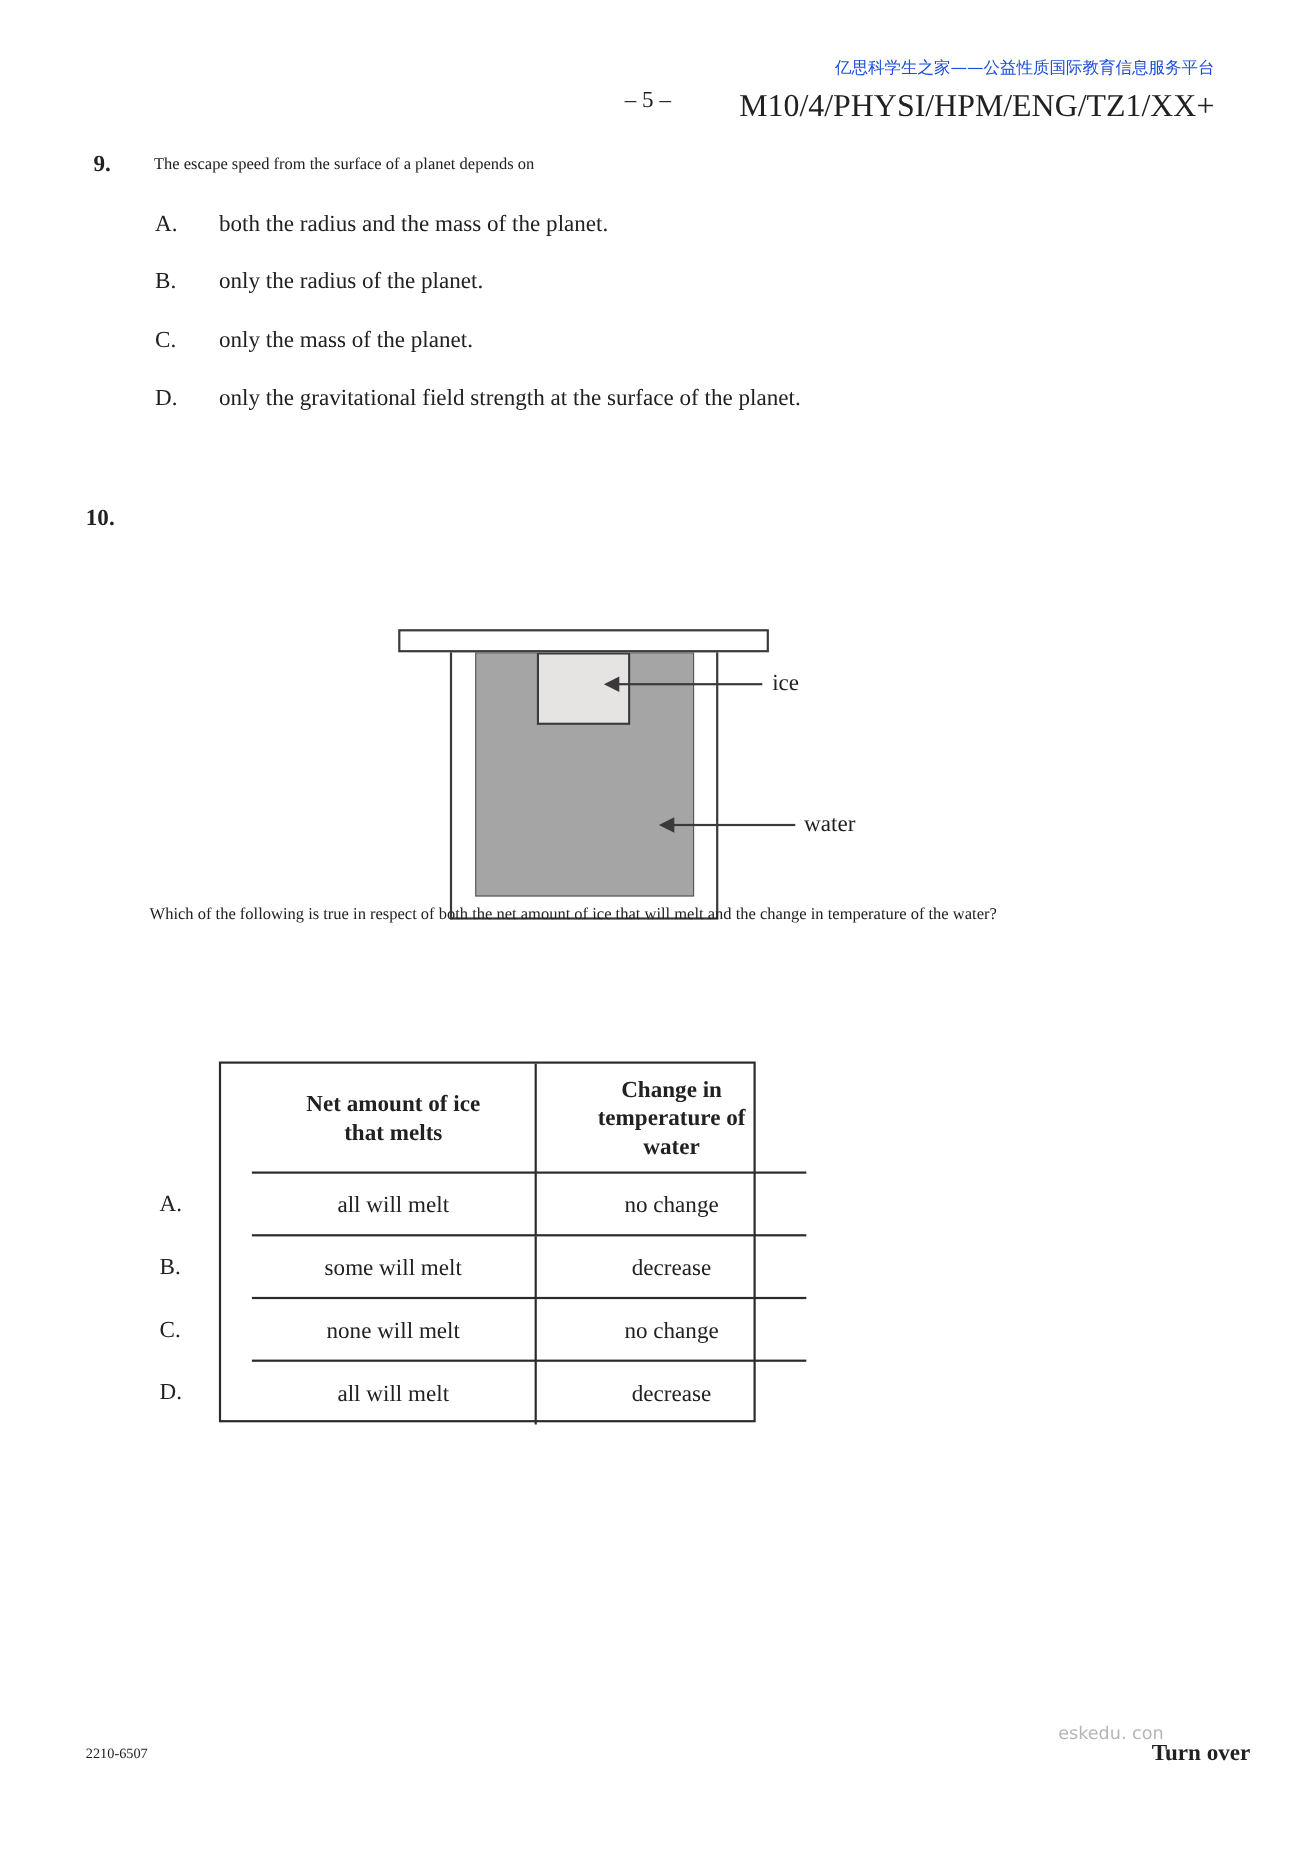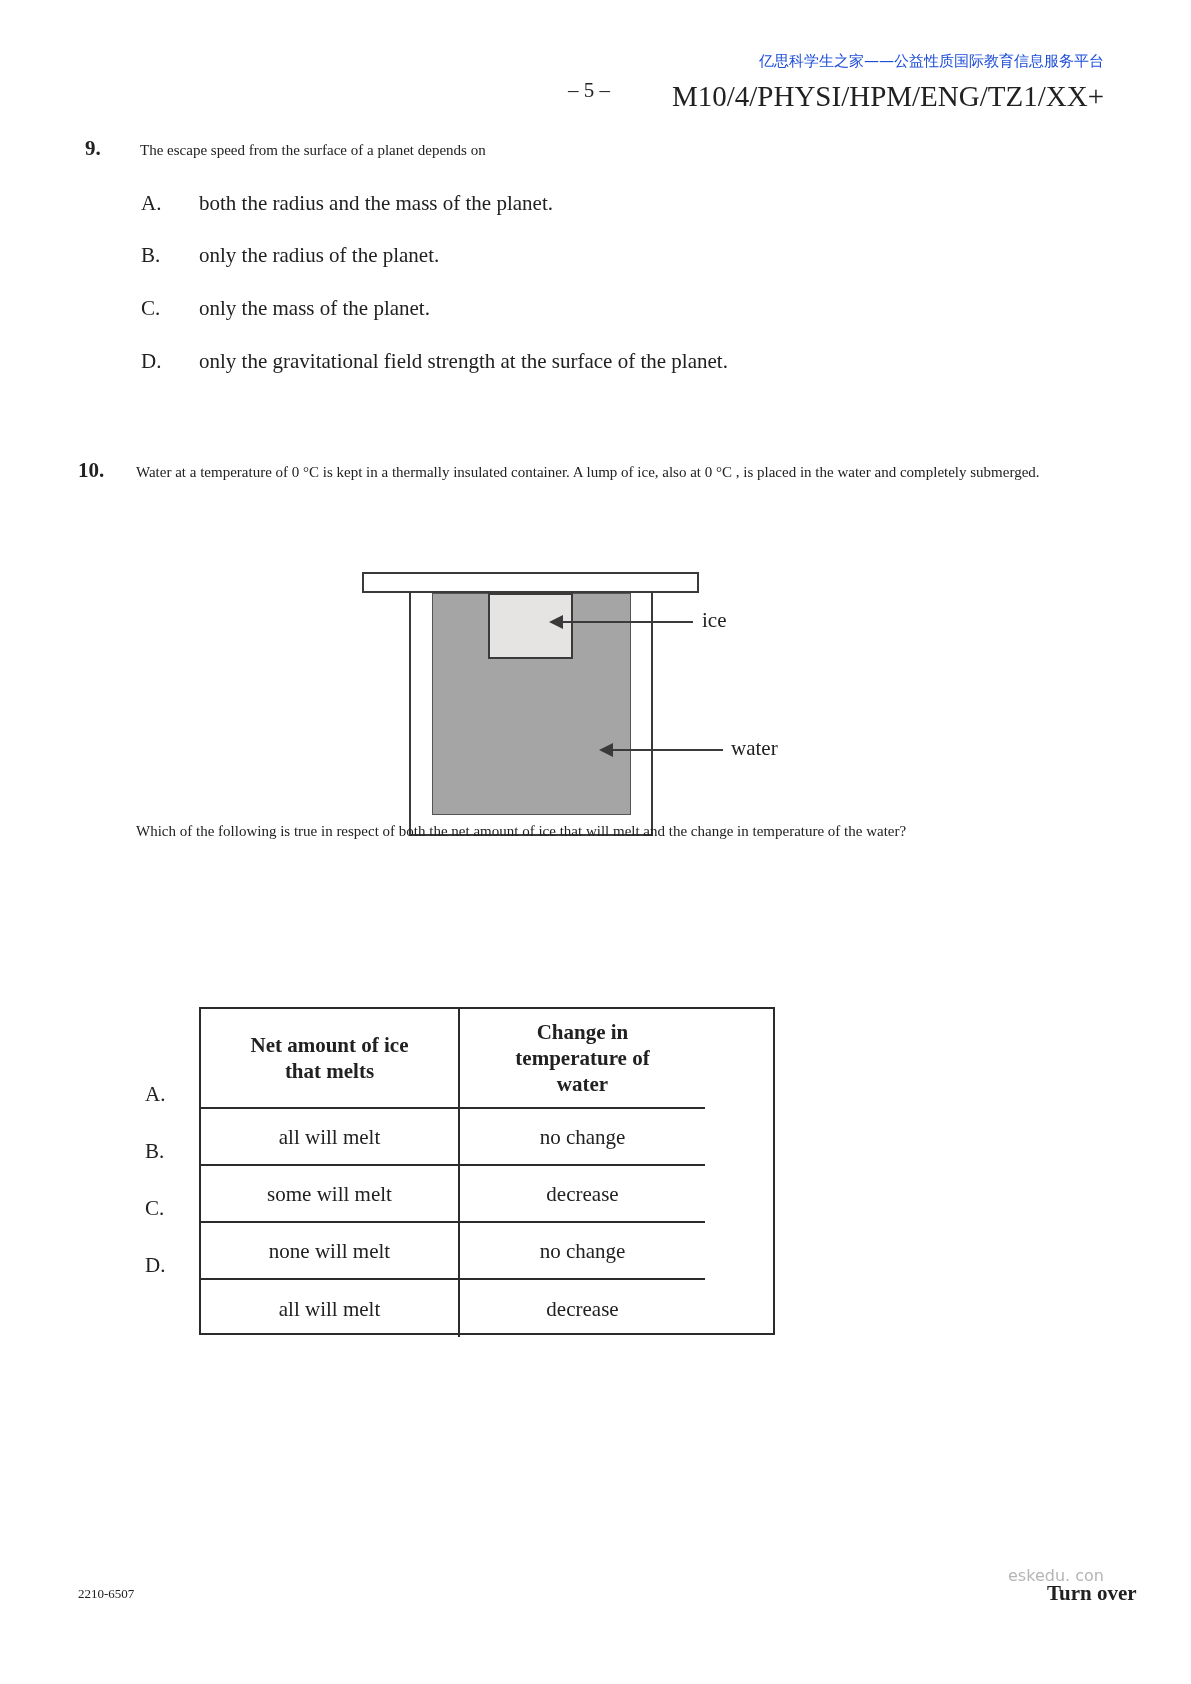--- a/index.html
+++ b/index.html
@@ -93,21 +93,20 @@
   <div class="abs" style="top:296px; left:141px;">
     <span class="opt-letter">C.</span>
     <span class="opt-text abs" style="left:58px; top:0; white-space:nowrap;">only the mass of the planet.</span>
   </div>
   <div class="abs" style="top:349px; left:141px;">
     <span class="opt-letter">D.</span>
     <span class="opt-text abs" style="left:58px; top:0; white-space:nowrap;">only the gravitational field strength at the surface of the planet.</span>
   </div>
 
   <div class="abs qnum" style="top:458px; left:78px;">10.</div>
-  <div class="abs body-text" style="top:458px; left:136px; width:915px;">Water at a temperature of 0 °C  is kept in a thermally insulated container.  A lump of ice, also at 0 °C , is placed in the water and completely submerged.</div>
 
   <div class="abs">
 
     <div class="abs container-box" style="left:409px; top:591px; width:244px; height:245px;"></div>
 
     <div class="abs water-rect" style="left:432px; top:593px; width:199px; height:222px; background:#a5a5a5;"></div>
 
     <div class="abs ice-rect" style="left:488px; top:593px; width:85px; height:66px; background:#e6e4e3;"></div>
 
     <div class="abs lid" style="left:362px; top:572px; width:337px; height:21px;"></div>
@@ -121,21 +120,21 @@
     <div class="abs diagram-label" style="left:731px; top:736px;">water</div>
   </div>
 
   <div class="abs body-text" style="top:817px; left:136px; width:905px;">Which of the following is true in respect of both the net amount of ice that will melt and the change in temperature of the water?</div>
 
   <div class="abs opt-letter" style="top:1082px; left:145px;">A.</div>
   <div class="abs opt-letter" style="top:1139px; left:145px;">B.</div>
   <div class="abs opt-letter" style="top:1196px; left:145px;">C.</div>
   <div class="abs opt-letter" style="top:1253px; left:145px;">D.</div>
 
-  <div class="abs ans-table" style="left:199px; top:1007px; width:576px; height:328px;">
+  <div class="abs ans-table" style="left:199px; top:965px; width:488px; height:328px;padding-left:28px;">
     <div class="cell head">
       <span class="head-inner c1">Net amount of ice that melts</span>
     </div>
     <div class="cell head last-col">
       <span class="head-inner c2">Change in temperature of water</span>
     </div>
 
     <div class="cell">all will melt</div>
     <div class="cell last-col">no change</div>
 
@@ -143,16 +142,16 @@
     <div class="cell last-col">decrease</div>
 
     <div class="cell">none will melt</div>
     <div class="cell last-col">no change</div>
 
     <div class="cell last-row">all will melt</div>
     <div class="cell last-col last-row">decrease</div>
   </div>
 
   <div class="abs doc-code" style="left:78px; top:1586px;">2210-6507</div>
-  <div class="abs eskedu-watermark" style="left:1008px; top:1566px;">eskedu. con</div>
+  <div class="abs eskedu-watermark" style="left:962px; top:1566px;">eskedu. con</div>
   <div class="abs turn-over" style="left:1047px; top:1581px;">Turn over</div>
 
 </div>
 
 </body></html>

